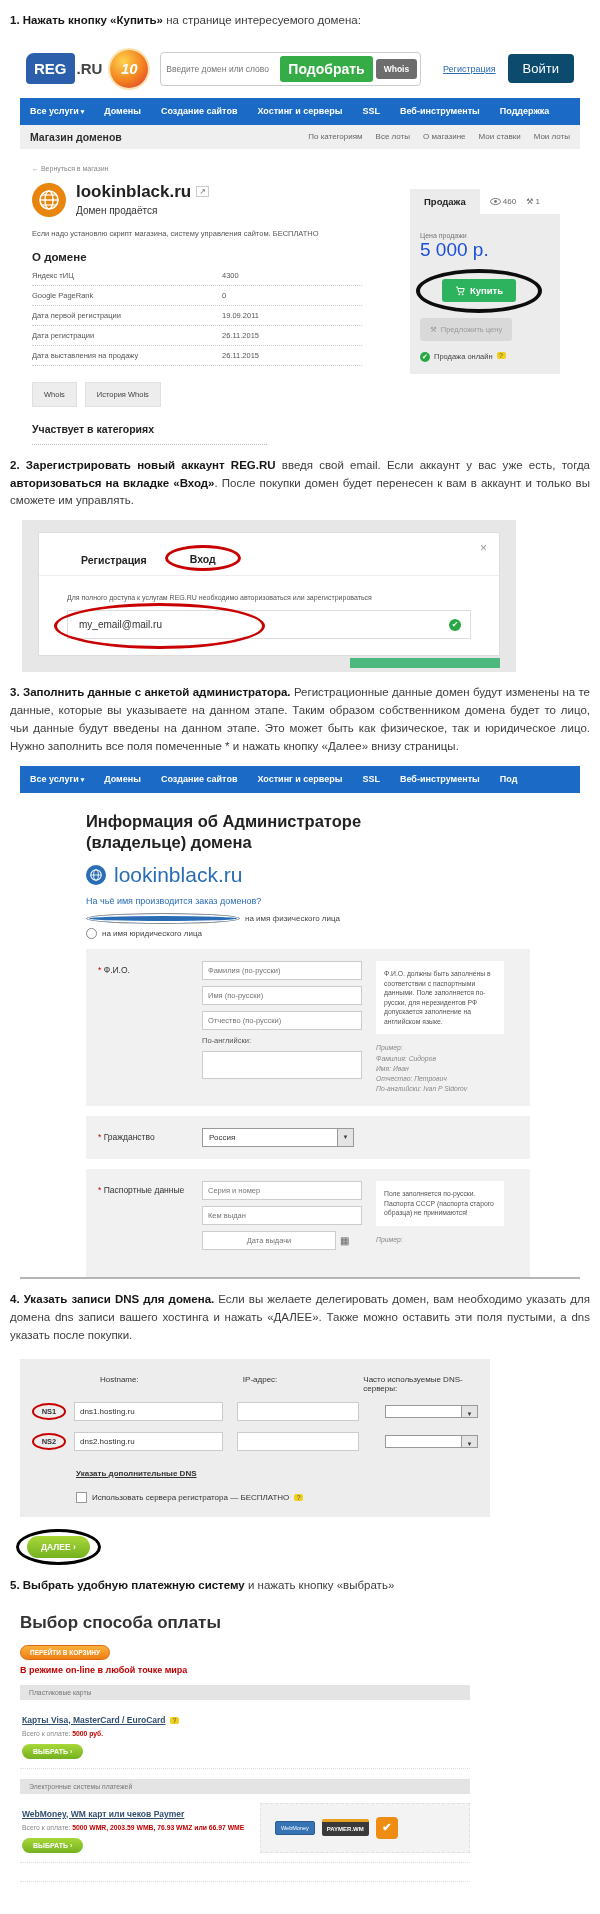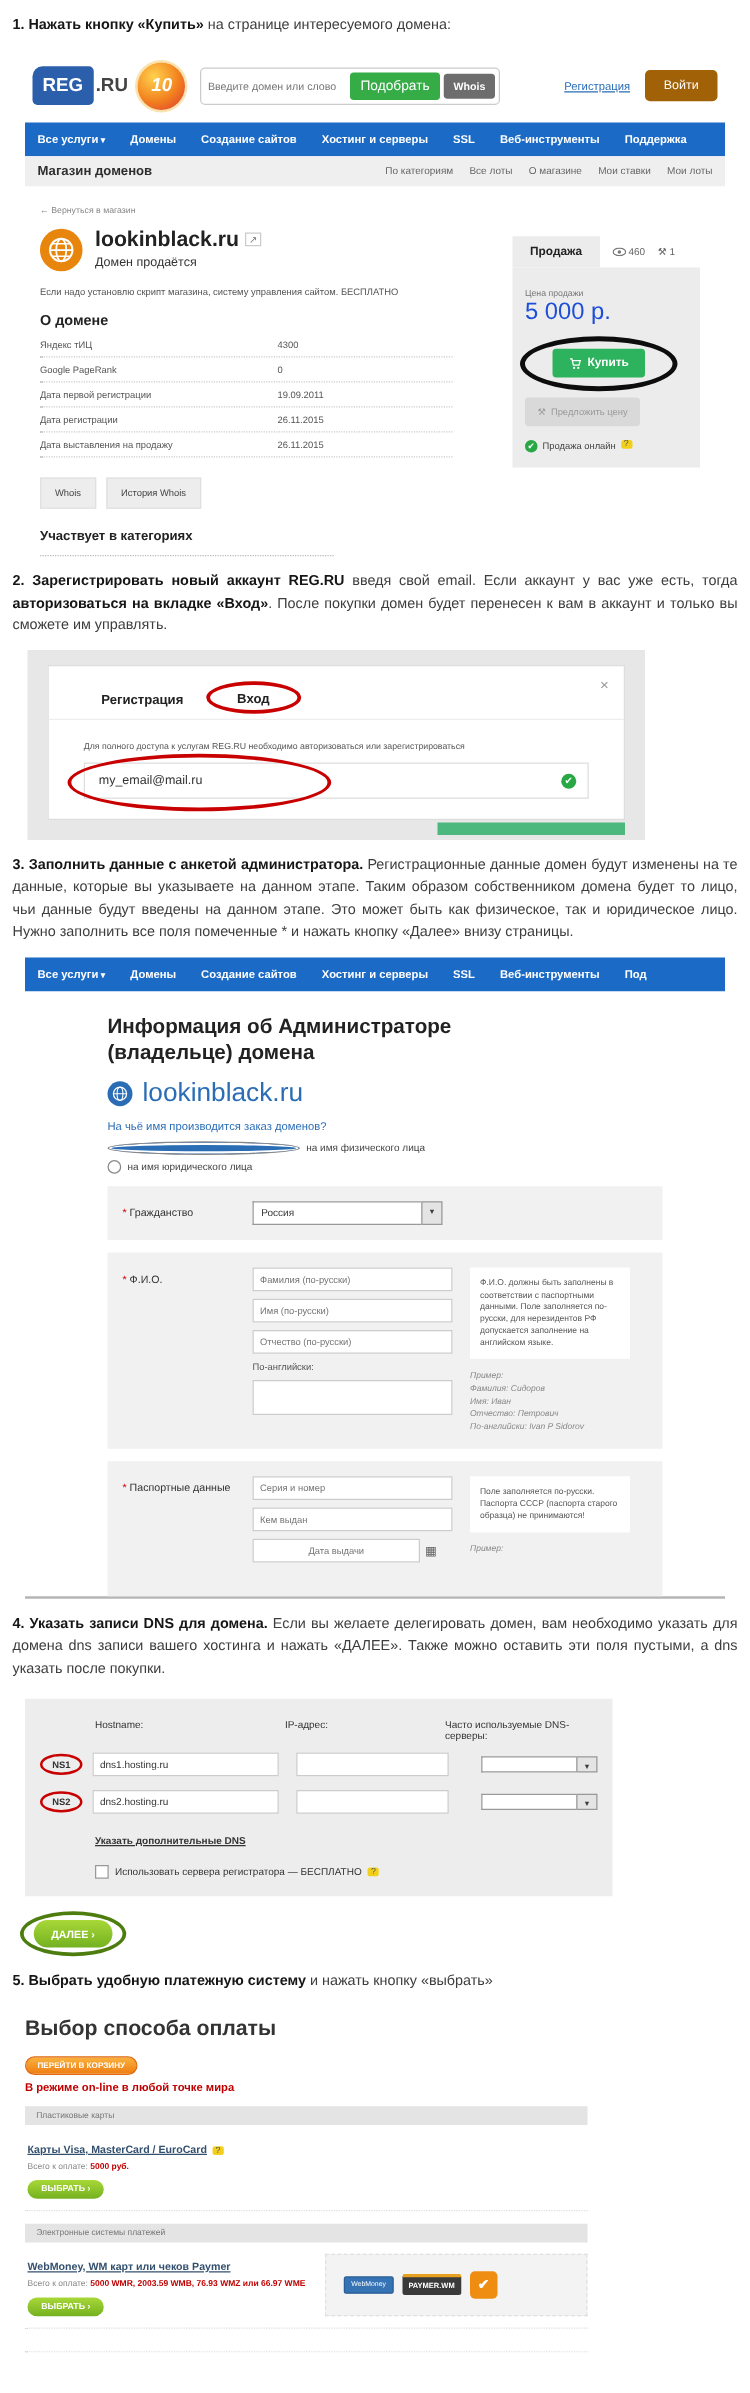--- a/index.html
+++ b/index.html
@@ -8,25 +8,25 @@
   .step b{color:#161616;}
   .shot{position:relative;margin:6px 0 0 20px;width:560px;}
   
   .s1-header{display:flex;align-items:center;height:58px;padding:0 6px;}
   .reg-logo{display:flex;align-items:center;cursor:pointer;}
   .reg-badge{background:#2b5fac;color:#fff;font-weight:bold;font-size:15px;padding:7px 8px;border-radius:8px 4px 4px 4px;}
   .reg-ru{color:#444;font-weight:bold;font-size:15px;margin-left:2px;}
   .anniv{width:38px;height:38px;border-radius:50%;background:radial-gradient(circle at 35% 30%,#ffd24d,#f2801e 55%,#d93434);display:flex;align-items:center;justify-content:center;color:#fff;font-weight:bold;font-style:italic;font-size:15px;margin:0 12px 0 8px;box-shadow:0 0 0 2px #fbe3b0;}
   .searchbox{display:flex;align-items:center;border:1px solid #ccc;border-radius:4px;padding:3px;background:#fff;}
   .s1-search{border:none;outline:none;width:112px;font-size:8.5px;color:#666;background:#fff;}
-  .btn-pick{background:#35ac46;color:#fff;border:none;border-radius:3px;font-size:11px;font-weight:normal;padding:5px 8px;cursor:pointer;}
+  .btn-pick{background:#35ac46;color:#fff;border:none;border-radius:3px;font-size:14px;font-weight:bold;padding:5px 8px;cursor:pointer;}
   .btn-whois-dark{background:#6d6d6d;color:#fff;border:none;border-radius:3px;font-size:8.5px;font-weight:bold;padding:5px 8px;margin-left:3px;cursor:pointer;}
   .s1-right{margin-left:auto;display:flex;align-items:center;gap:12px;}
   .reg-link{color:#2a6db5;font-size:9px;text-decoration:underline;cursor:pointer;}
-  .btn-login{background:#a16207;color:#fff;border:none;border-radius:4px;font-size:10px;padding:7px 15px;cursor:pointer;}
+  .btn-login{background:#0c4a6e;color:#fff;border:none;border-radius:4px;font-size:13px;padding:7px 15px;cursor:pointer;}
   .navbar{background:#1b6ac6;display:flex;align-items:center;height:27px;color:#fff;font-size:9px;font-weight:bold;overflow:hidden;white-space:nowrap;}
   .nav-item{padding:0 10px;cursor:pointer;}
   .caret{font-size:7px;margin-left:2px;}
   .subbar{background:#efefef;display:flex;align-items:center;height:24px;padding:0 10px;font-size:8px;color:#666;}
   .subbar b{font-size:10.5px;color:#2e2e2e;}
   .sub-links{margin-left:auto;display:flex;gap:13px;padding-left:48px;}
   .sub-links span{cursor:pointer;}
   .s1-body{position:relative;min-height:212px;padding:8px 0 0 12px;}
   .back-link{font-size:7px;color:#888;cursor:pointer;}
   .domain-row{display:flex;align-items:flex-start;margin-top:8px;gap:10px;}
@@ -95,31 +95,31 @@
   .sel{display:flex;width:152px;cursor:pointer;}
   .sel-text{border:1px solid #999;border-right:none;background:#fff;flex:1;font-size:8px;color:#333;padding:4px 6px;}
   .sel-arrow{border:1px solid #999;background:#e4e4e4;width:15px;text-align:center;font-size:6px;padding-top:5px;}
   .date-row{display:flex;align-items:center;gap:4px;}
   .cal{font-size:10px;color:#666;}
   .fbox.cut{height:84px;overflow:hidden;}
   
   .shot4{width:470px;margin-top:14px;}
   .dns-box{background:#ededed;padding:16px 12px 12px;}
   .dns-head{display:flex;font-size:8px;color:#333;margin-bottom:9px;}
-  .dh1{margin-left:44px;width:166px;}
+  .dh1{margin-left:68px;width:166px;}
   .dh2{width:140px;}
   .dns-row{display:flex;align-items:center;margin-bottom:11px;}
   .ns-label{width:30px;font-size:7.5px;font-weight:bold;color:#333;text-align:center;border:2.5px solid #c90000;border-radius:50%;padding:2px 0;margin-right:8px;flex:none;}
   .dns-input{width:152px;border:1px solid #ccc;background:#fff;font-size:8px;color:#333;padding:4px 5px;margin-right:14px;outline:none;}
   .ip-input{width:112px;border:1px solid #ccc;background:#fff;font-size:8px;padding:4px 5px;margin-right:26px;outline:none;}
   .dns-sel{display:flex;width:104px;cursor:pointer;}
   .dns-link{font-size:8px;color:#333;text-decoration:underline;font-weight:bold;margin-left:44px;cursor:pointer;}
   .dns-check{display:flex;align-items:center;gap:5px;font-size:8px;color:#333;margin:12px 0 2px 44px;}
   .checkbox{width:9px;height:9px;border:1px solid #999;background:#fff;flex:none;cursor:pointer;}
-  .dalee-wrap{display:inline-block;border:3px solid #4d7c0f;border-radius:50%;padding:4px 8px;margin-top:12px;margin-left:-4px;}
+  .dalee-wrap{display:inline-block;border:3px solid #000000;border-radius:50%;padding:4px 8px;margin-top:12px;margin-left:-4px;}
   .btn-lime{background:linear-gradient(#a8d838,#74b120);color:#fff;font-weight:bold;border:none;border-radius:11px;cursor:pointer;}
   .btn-dalee{font-size:8.5px;padding:6px 14px;}
   
   .shot5{width:450px;margin-top:18px;}
   .pay-heading{font-size:17px;font-weight:bold;color:#333;margin:0;}
   .cart-btn{background:linear-gradient(#f9b23c,#ef7d14);color:#fff;font-size:6.5px;font-weight:bold;border:1px solid #e0690d;border-radius:8px;padding:3px 9px;margin-top:12px;display:inline-block;cursor:pointer;}
   .online-line{color:#c00000;font-size:9px;font-weight:bold;margin:5px 0 8px;}
   .pgroup{background:#e4e4e4;font-size:6.8px;color:#777;padding:4px 9px;margin-top:10px;}
   .pitem{display:flex;border-bottom:1px dotted #ddd;padding:9px 0;}
   .pleft{width:230px;flex:none;padding-left:2px;}
@@ -310,43 +310,43 @@
     <div class="radio-row">
         <span class="radio sel"></span>
         <span>на имя физического лица</span>
       </div>
     <div class="radio-row">
         <span class="radio"></span>
         <span>на имя юридического лица</span>
       </div>
 
     <div class="fbox">
-      <div class="flabel"><span class="red-star">*</span> <span>Гражданство</span></div>
-      <div class="sel">
-        <span class="sel-text">Россия</span>
-        <span class="sel-arrow">▼</span>
-      </div>
-    </div>
-
-    <div class="fbox">
       <div class="flabel"><span class="red-star">*</span> <span>Ф.И.О.</span></div>
       <div class="fmid">
         <input class="finput" placeholder="Фамилия (по-русски)" style="">
         <input class="finput" placeholder="Имя (по-русски)" style="">
         <input class="finput" placeholder="Отчество (по-русски)" style="">
         <span class="eng-label">По-английски:</span>
         <input class="finput" style="height: 18px;">
       </div>
       <div class="fnote">
         <div class="fnote-box">Ф.И.О. должны быть заполнены в соответствии с паспортными данными. Поле заполняется по-русски, для нерезидентов РФ допускается заполнение на английском языке.</div>
         <div class="fexample">Пример:
 Фамилия: Сидоров
 Имя: Иван
 Отчество: Петрович
 По-английски: Ivan P Sidorov</div>
+      </div>
+    </div>
+
+    <div class="fbox">
+      <div class="flabel"><span class="red-star">*</span> <span>Гражданство</span></div>
+      <div class="sel">
+        <span class="sel-text">Россия</span>
+        <span class="sel-arrow">▼</span>
       </div>
     </div>
 
     <div class="fbox cut">
       <div class="flabel"><span class="red-star">*</span> <span>Паспортные данные</span></div>
       <div class="fmid">
         <input class="finput" placeholder="Серия и номер" style="">
         <input class="finput" placeholder="Кем выдан" style="">
         <span class="date-row">
           <input class="finput" style="width: 122px; text-align: center;" placeholder="Дата выдачи">

